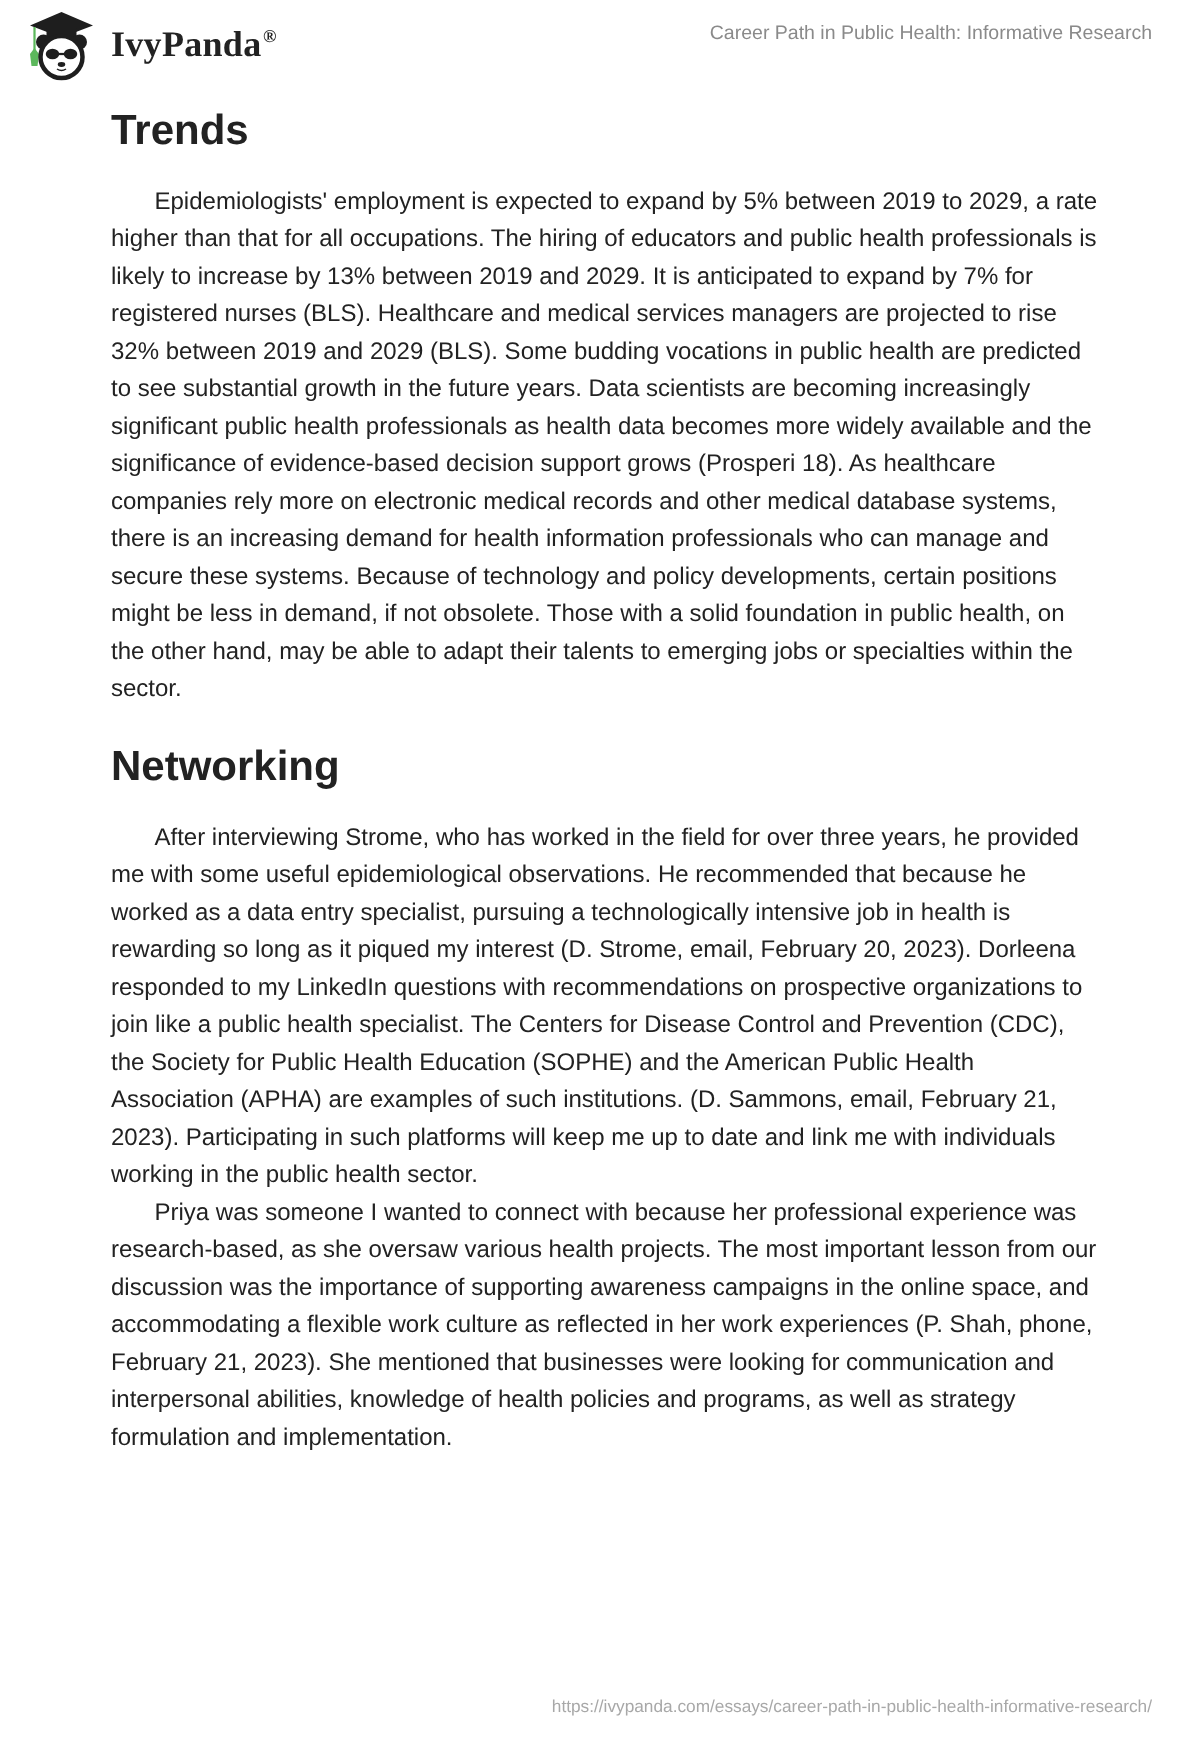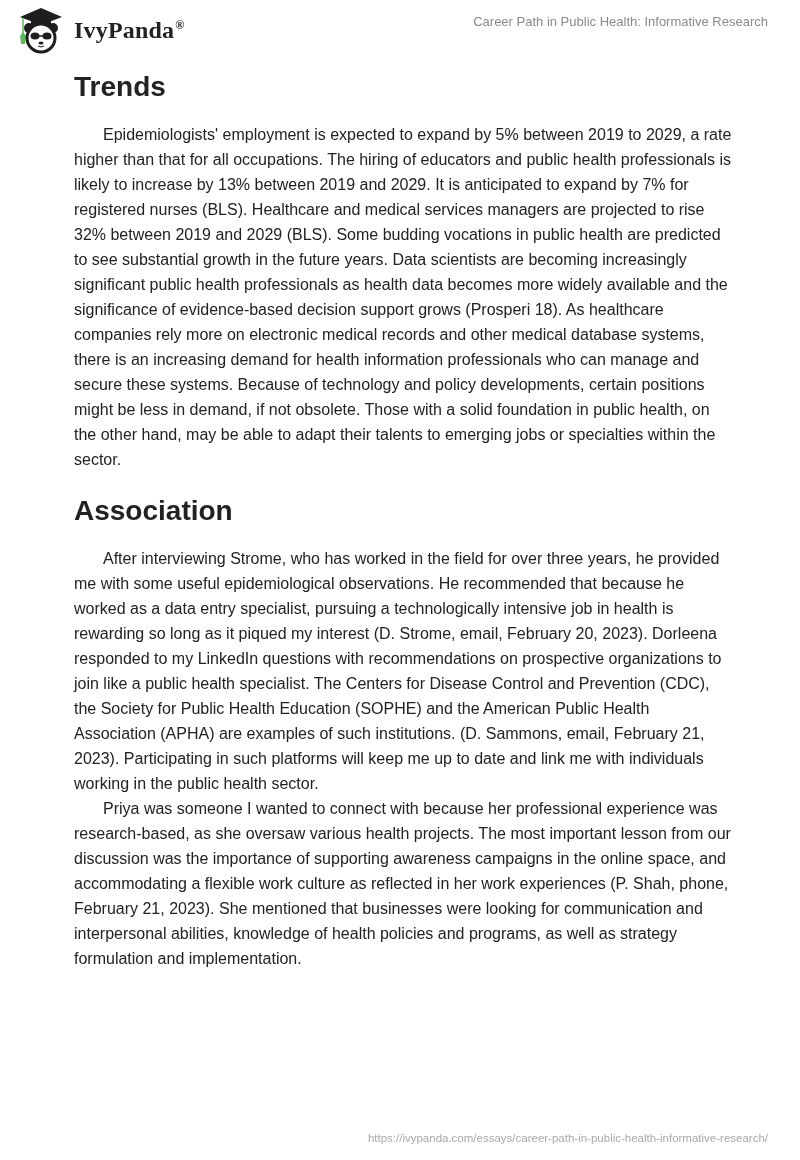--- a/index.html
+++ b/index.html
@@ -51,18 +51,18 @@
     <span class="logo-text"><span>IvyPanda</span><sup>®</sup></span>
   </div>
   <div class="doc-title">Career Path in Public Health: Informative Research</div>
 </div>
 
 <div class="content">
 
   <h2 class="h-trends">Trends</h2>
   <p class="indent p-trends">Epidemiologists' employment is expected to expand by 5% between 2019 to 2029, a rate higher than that for all occupations. The hiring of educators and public health professionals is likely to increase by 13% between 2019 and 2029. It is anticipated to expand by 7% for registered nurses (BLS). Healthcare and medical services managers are projected to rise 32% between 2019 and 2029 (BLS). Some budding vocations in public health are predicted to see substantial growth in the future years. Data scientists are becoming increasingly significant public health professionals as health data becomes more widely available and the significance of evidence-based decision support grows (Prosperi 18). As healthcare companies rely more on electronic medical records and other medical database systems, there is an increasing demand for health information professionals who can manage and secure these systems. Because of technology and policy developments, certain positions might be less in demand, if not obsolete. Those with a solid foundation in public health, on the other hand, may be able to adapt their talents to emerging jobs or specialties within the sector.</p>
 
-  <h2 class="h-net">Association</h2>
+  <h2 class="h-net">Networking</h2>
   <p class="indent p-net1">After interviewing Strome, who has worked in the field for over three years, he provided me with some useful epidemiological observations. He recommended that because he worked as a data entry specialist, pursuing a technologically intensive job in health is rewarding so long as it piqued my interest (D. Strome, email, February 20, 2023). Dorleena responded to my LinkedIn questions with recommendations on prospective organizations to join like a public health specialist. The Centers for Disease Control and Prevention (CDC), the Society for Public Health Education (SOPHE) and the American Public Health Association (APHA) are examples of such institutions. (D. Sammons, email, February 21, 2023). Participating in such platforms will keep me up to date and link me with individuals working in the public health sector.</p>
   <p class="indent">Priya was someone I wanted to connect with because her professional experience was research-based, as she oversaw various health projects. The most important lesson from our discussion was the importance of supporting awareness campaigns in the online space, and accommodating a flexible work culture as reflected in her work experiences (P. Shah, phone, February 21, 2023). She mentioned that businesses were looking for communication and interpersonal abilities, knowledge of health policies and programs, as well as strategy formulation and implementation.</p>
 </div>
 
 <div class="footer-url">https://ivypanda.com/essays/career-path-in-public-health-informative-research/</div>
 
 </body></html>

